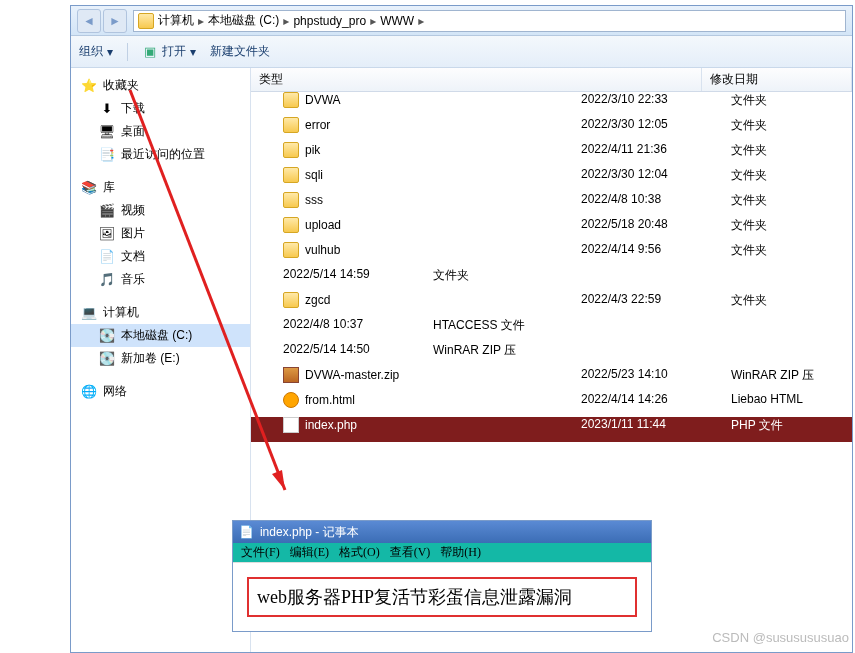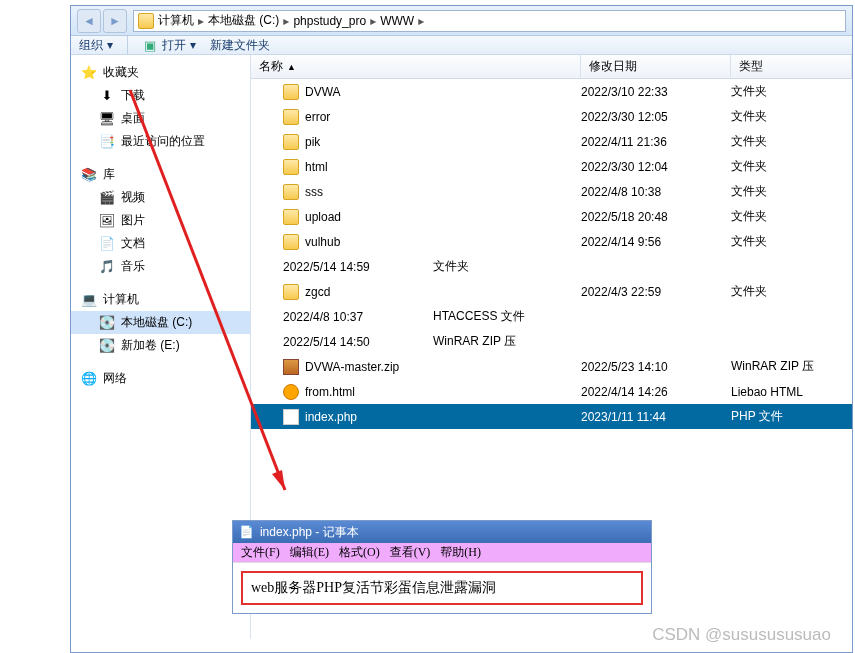--- a/index.html
+++ b/index.html
@@ -4,54 +4,54 @@
 <style>
 *{box-sizing:border-box;margin:0;padding:0;font-family:"Microsoft YaHei","SimSun",sans-serif;font-size:12px}
 body{background:#fff;width:855px;height:653px;overflow:hidden;position:relative}
 .window{position:absolute;left:70px;top:5px;right:2px;bottom:0;background:#fff;border:1px solid #7a9bc9}
 .addrbar{height:30px;background:linear-gradient(#e8f1fb,#d3e5f7);border-bottom:1px solid #b5c9e0;display:flex;align-items:center;padding:3px 6px}
 .navbtns{display:flex;gap:2px;margin-right:6px}
 .navbtn{width:24px;height:24px;border-radius:3px;background:#dfe9f5;border:1px solid #b0c4de;display:flex;align-items:center;justify-content:center;color:#7a9bc9}
 .addr{flex:1;height:22px;background:#fff;border:1px solid #a0b5d0;display:flex;align-items:center;padding:0 4px;gap:4px}
 .addr .seg{display:flex;align-items:center;gap:2px}
 .addr .sep{color:#555}
-.toolbar{height:19px;background:linear-gradient(#f4f8fc,#e4eef9);border-bottom:1px solid #c9d8ea;display:flex;align-items:center;padding:0 8px;gap:14px}
+.toolbar{height:32px;background:linear-gradient(#f4f8fc,#e4eef9);border-bottom:1px solid #c9d8ea;display:flex;align-items:center;padding:0 8px;gap:14px}
 .toolbar .tbtn{display:flex;align-items:center;gap:4px;color:#1a3e6e;cursor:pointer}
 .toolbar .sep{width:1px;height:18px;background:#c0d0e4}
 .body{display:flex;height:calc(100% - 62px)}
 .nav{width:180px;background:#fff;border-right:1px solid #d8e2ef;padding:6px 0;overflow:auto}
 .navgroup{margin-bottom:10px}
 .navhdr{display:flex;align-items:center;gap:6px;padding:3px 10px;font-weight:400}
 .navitem{display:flex;align-items:center;gap:6px;padding:3px 10px 3px 28px;cursor:pointer}
 .navitem.sel{background:#cfe3fb}
 .ico{width:16px;height:16px;display:inline-flex;align-items:center;justify-content:center;font-size:13px}
 .list{flex:1;display:flex;flex-direction:column;overflow:hidden}
 .cols{height:24px;background:linear-gradient(#fdfdfe,#eef3f9);border-bottom:1px solid #d0dae8;display:flex;align-items:center}
 .col{padding:0 8px;border-right:1px solid #d8e2ef;height:100%;display:flex;align-items:center;gap:4px}
 .col1{width:330px}.col2{width:150px}.col3{flex:1}
 .rows{flex:1;overflow:auto;position:relative}
-.row{height:25px;display:flex;align-items:center;padding-left:32px;cursor:pointer;font-family:"SimSun",monospace}
+.row{height:25px;display:flex;align-items:flex-start;padding-left:32px;cursor:pointer;font-family:"SimSun",monospace}
 .row .c1{width:298px;display:flex;align-items:center;gap:6px}
 .row .c2{width:150px}
 .row .c3{flex:1}
-.row.sel{background:#0369a1;color:#fff}
+.row.sel{background:#7f1d1d;color:#fff}
 .row.sel .fico{filter:brightness(1.5)}
 .fico{width:16px;height:16px;display:inline-block}
 .folder{background:linear-gradient(#ffe9a8,#f7c94f);border:1px solid #d6a623;border-radius:2px}
 .file{background:#fff;border:1px solid #999;border-radius:1px}
 .zip{background:linear-gradient(#d94, #b62);border:1px solid #843}
 .html{background:#ffa500;border:1px solid #c70;border-radius:8px}
 .php{background:#fff;border:1px solid #888}
 .arrow{position:absolute;left:120px;top:80px;pointer-events:none;z-index:5}
 .notepad{position:absolute;left:232px;top:520px;width:420px;background:#fff;border:1px solid #7a9bc9;z-index:10}
 .np-title{height:22px;background:linear-gradient(#5a8ad4,#3b6db5);color:#fff;display:flex;align-items:center;gap:6px;padding:0 6px;font-size:12px}
-.np-menu{height:20px;background:#f0abfc;display:flex;align-items:center;gap:2px;padding:0 4px;border-bottom:1px solid #ddd}
+.np-menu{height:20px;background:#14b8a6;display:flex;align-items:center;gap:2px;padding:0 4px;border-bottom:1px solid #ddd}
 .np-menu span{padding:0 4px;font-family:SimSun}
-.np-body{padding:6px 8px;border:2px solid #e03030;margin:8px;font-family:SimSun;font-size:14px}
-.watermark{position:absolute;right:24px;bottom:8px;color:#bbb;font-size:17px;z-index:20}
+.np-body{padding:6px 8px;border:2px solid #e03030;margin:14px;font-family:SimSun;font-size:18px}
+.watermark{position:absolute;right:6px;bottom:8px;color:#bbb;font-size:13px;z-index:20}
 </style>
 </head>
 <body>
 
 <div class="window">
   <div class="addrbar">
     <div class="navbtns">
       <div class="navbtn">◄</div>
       <div class="navbtn">►</div>
     </div>
@@ -137,26 +137,22 @@
       </div>
       <div class="navgroup">
         <div class="navhdr">
             <span class="ico">🌐</span>
             <span>网络</span>
           </div>
       </div>
     </div>
     <div class="list">
       <div class="cols">
-        <div class="col col1">
-            <span>名称</span> 
-            <span style="font-size:9px">▲</span>
-          </div>
+        <div class="col col3">类型</div>
         <div class="col col2">修改日期</div>
-        <div class="col col3">类型</div>
       </div>
       <div class="rows" id="rows">
           <div class="row">
             <div class="c1">
               <span class="fico folder"></span>
               <span>DVWA</span>
             </div>
             <div class="c2">2022/3/10 22:33</div>
             <div class="c3">文件夹</div>
           </div>
@@ -172,21 +168,21 @@
             <div class="c1">
               <span class="fico folder"></span>
               <span>pik</span>
             </div>
             <div class="c2">2022/4/11 21:36</div>
             <div class="c3">文件夹</div>
           </div>
           <div class="row">
             <div class="c1">
               <span class="fico folder"></span>
-              <span>html</span>
+              <span>sqli</span>
             </div>
             <div class="c2">2022/3/30 12:04</div>
             <div class="c3">文件夹</div>
           </div>
           <div class="row">
             <div class="c1">
               <span class="fico folder"></span>
               <span>sss</span>
             </div>
             <div class="c2">2022/4/8 10:38</div>

